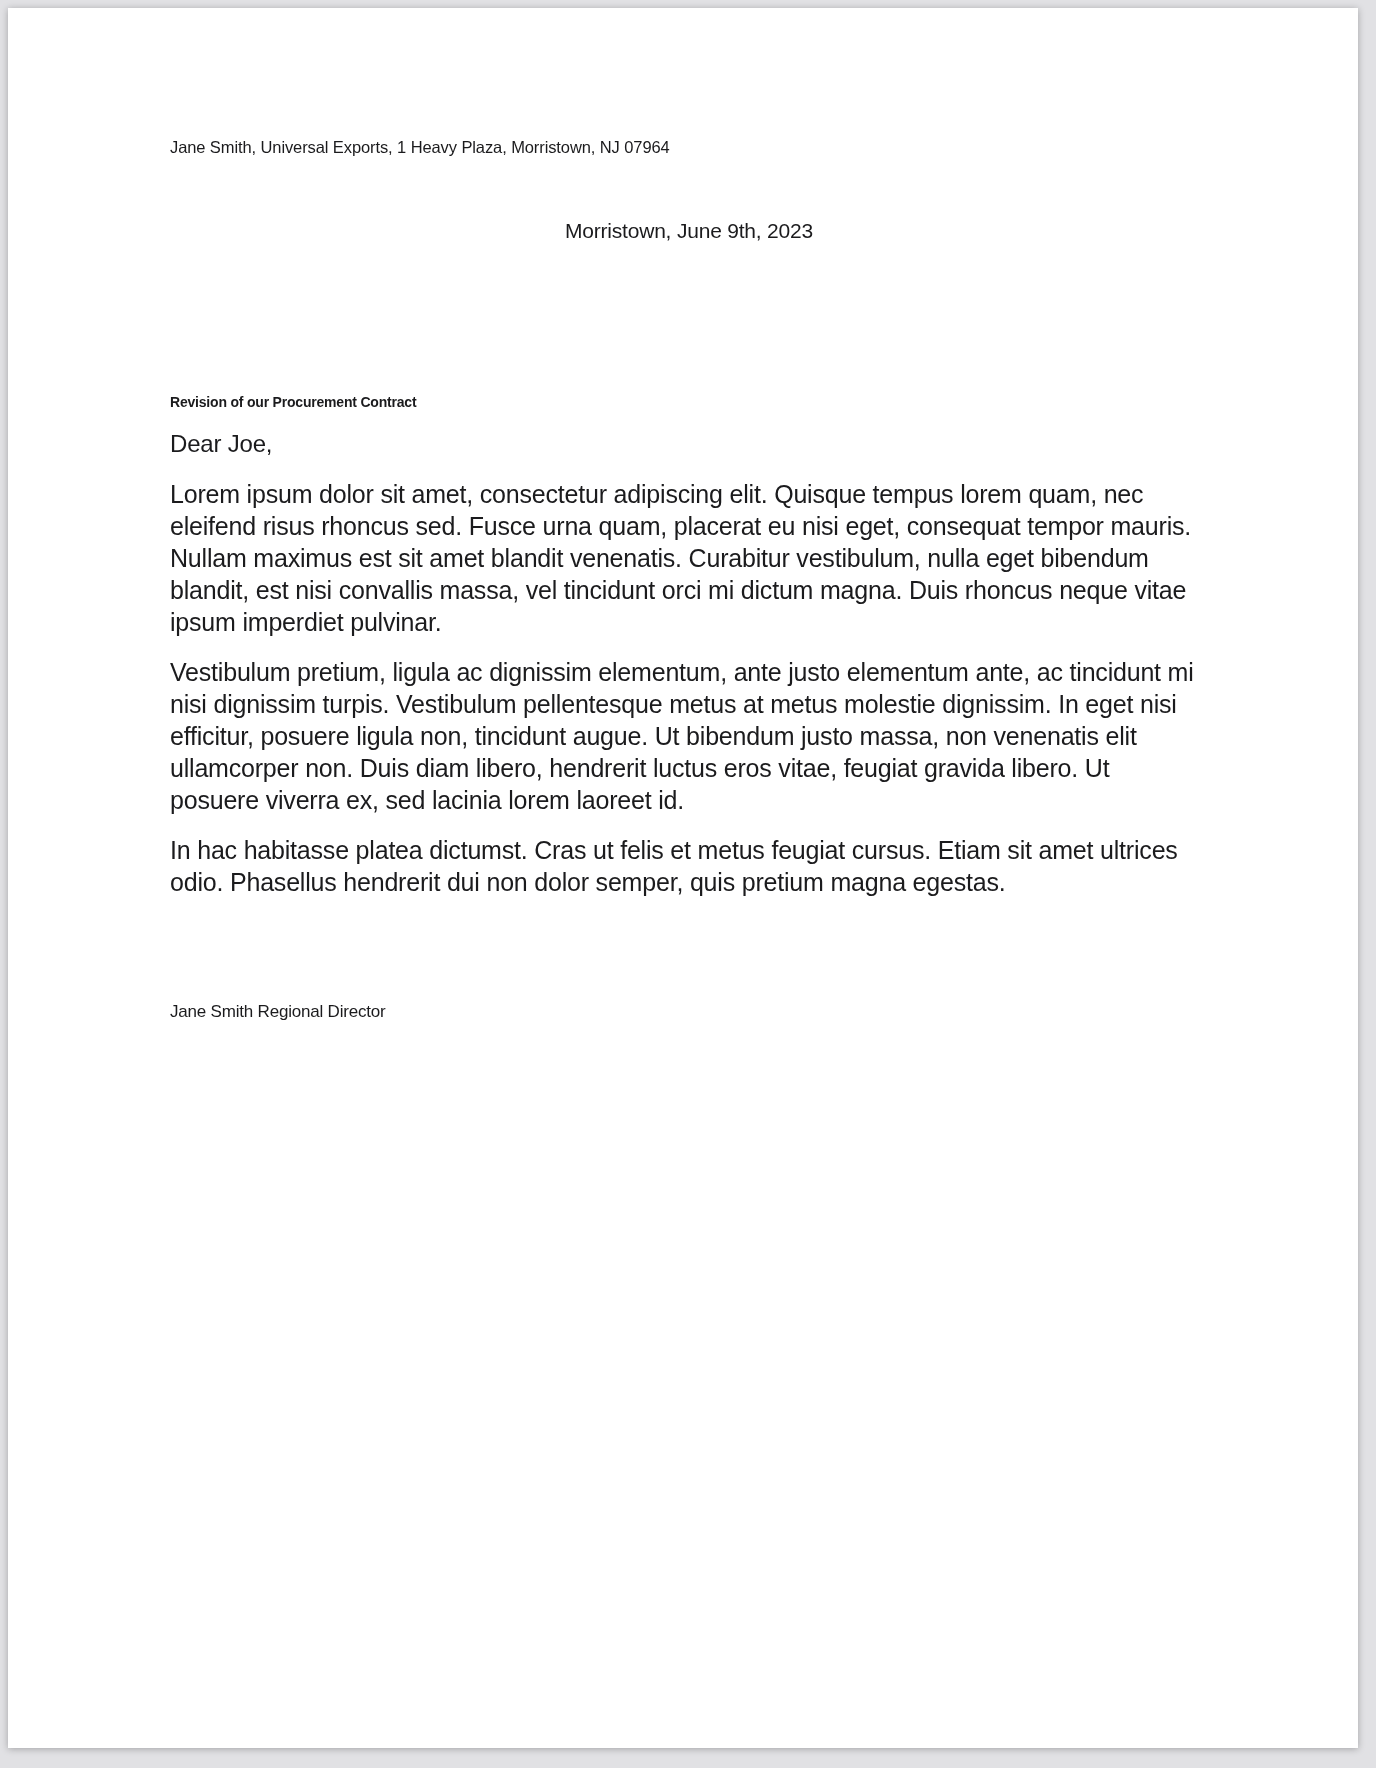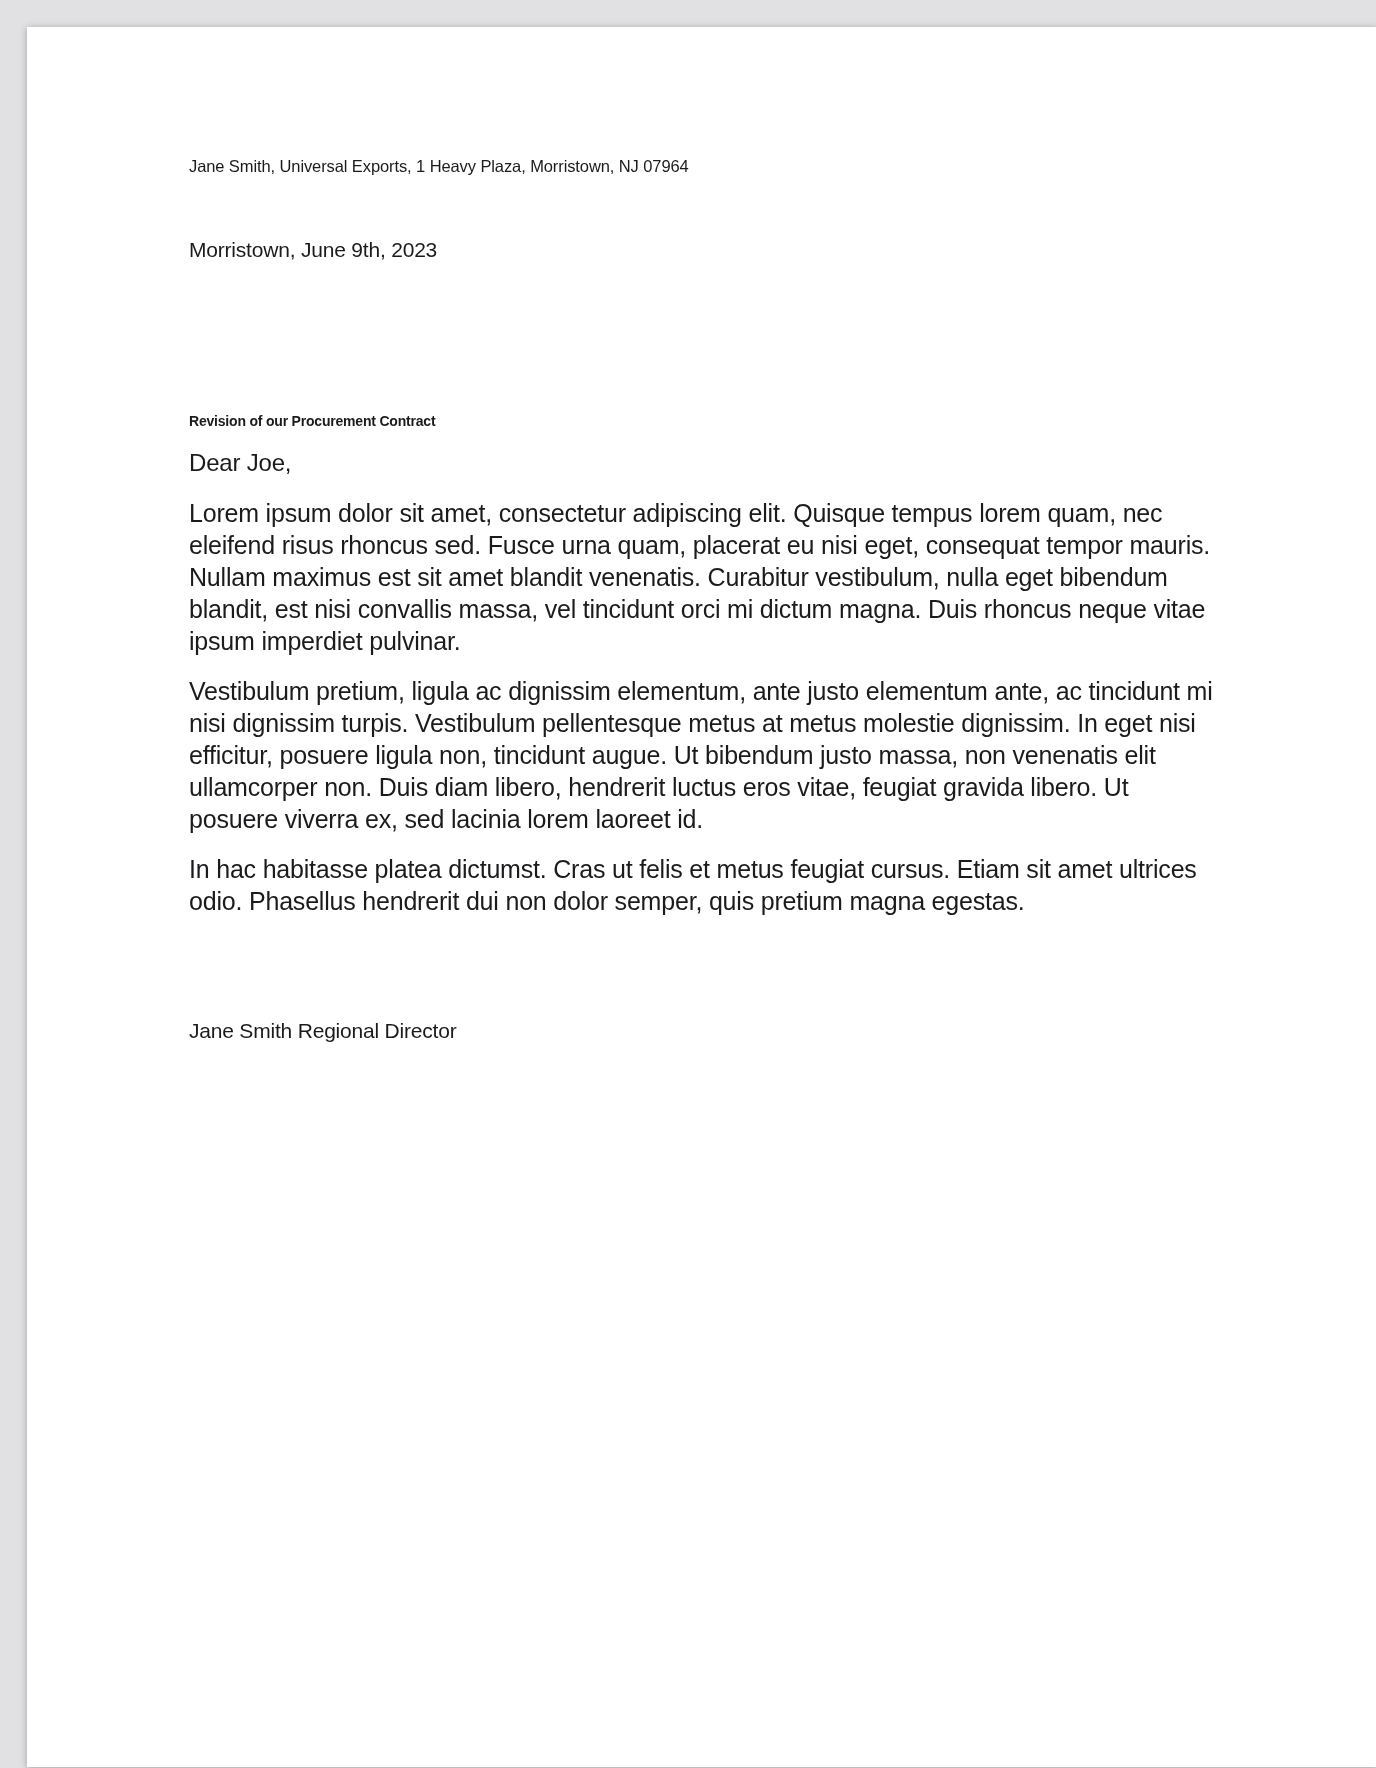--- a/index.html
+++ b/index.html
@@ -11,21 +11,21 @@
   body{
     background:var(--bg);
     font-family:"Liberation Sans","DejaVu Sans",sans-serif;
     color:var(--ink);
     width:1376px;
   }
   .canvas{
     width:1376px;
     height:1768px;
     box-sizing:border-box;
-    padding:27px;
+    padding:8px;
   }
   .paper{
     width:1350px;
     height:1740px;
     box-sizing:border-box;
     background:var(--paper);
     box-shadow:0 1px 7px rgba(0,0,0,0.28);
     padding:128px 150px 0 162px;
   }
   .sender-line{
@@ -36,21 +36,21 @@
   .recipient{
     margin-top:122px;
     font-size:21px;
     line-height:31.5px;
     letter-spacing:-0.2px;
   }
   .date-line{
     margin-top:56px;
     font-size:21px;
     line-height:31.5px;
-    text-align:left;
+    text-align:center;
     letter-spacing:-0.2px;
   }
   .subject{
     margin-top:140px;
     font-size:14px;
     line-height:31.5px;
     font-weight:bold;
     letter-spacing:-0.2px;
   }
   .greeting{
@@ -67,21 +67,21 @@
     max-width:1035px;
   }
   .closing{
     margin-top:17px;
     font-size:21px;
     line-height:31.5px;
     letter-spacing:-0.2px;
   }
   .signature{
     margin-top:98px;
-    font-size:21px;
+    font-size:17px;
     line-height:31.5px;
     letter-spacing:-0.2px;
   }
 </style>
 </head>
 <body>
 
 <div class="canvas">
   <div class="paper">
 

